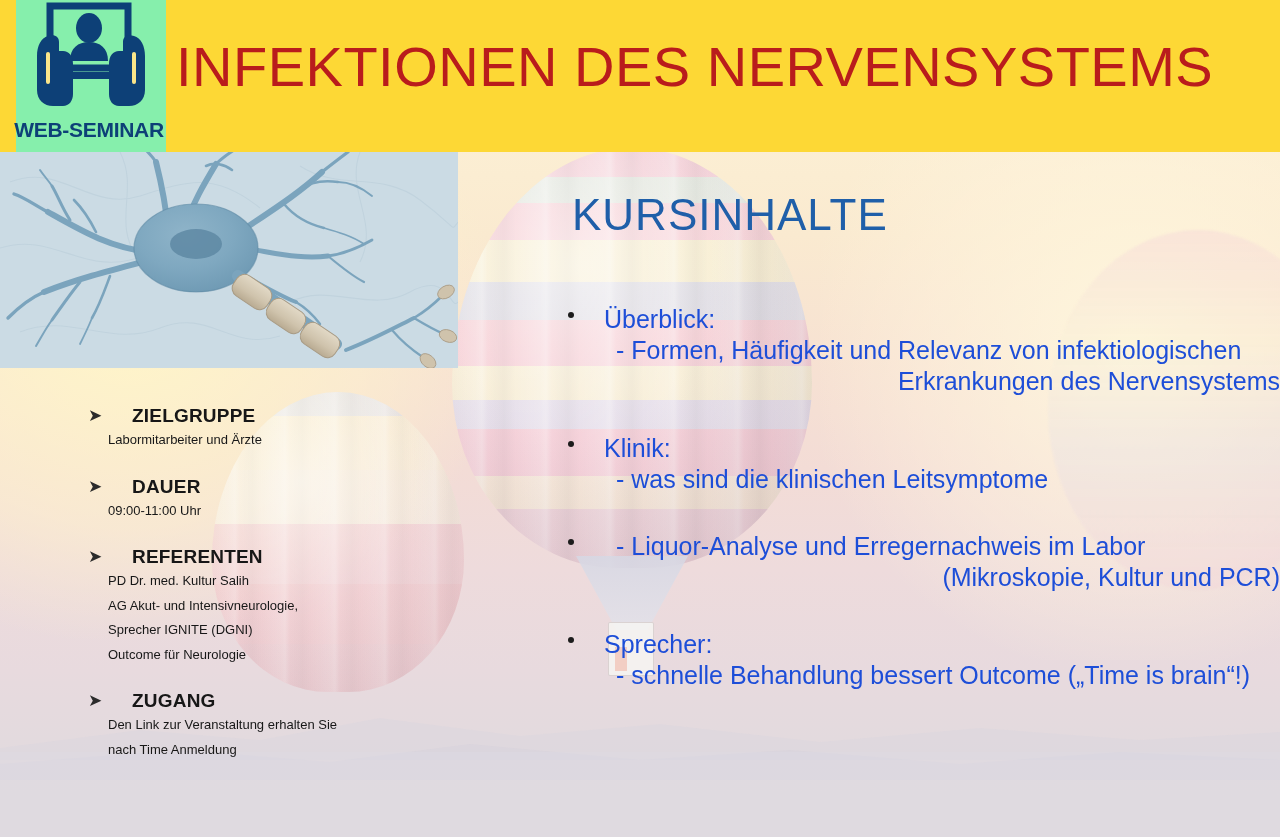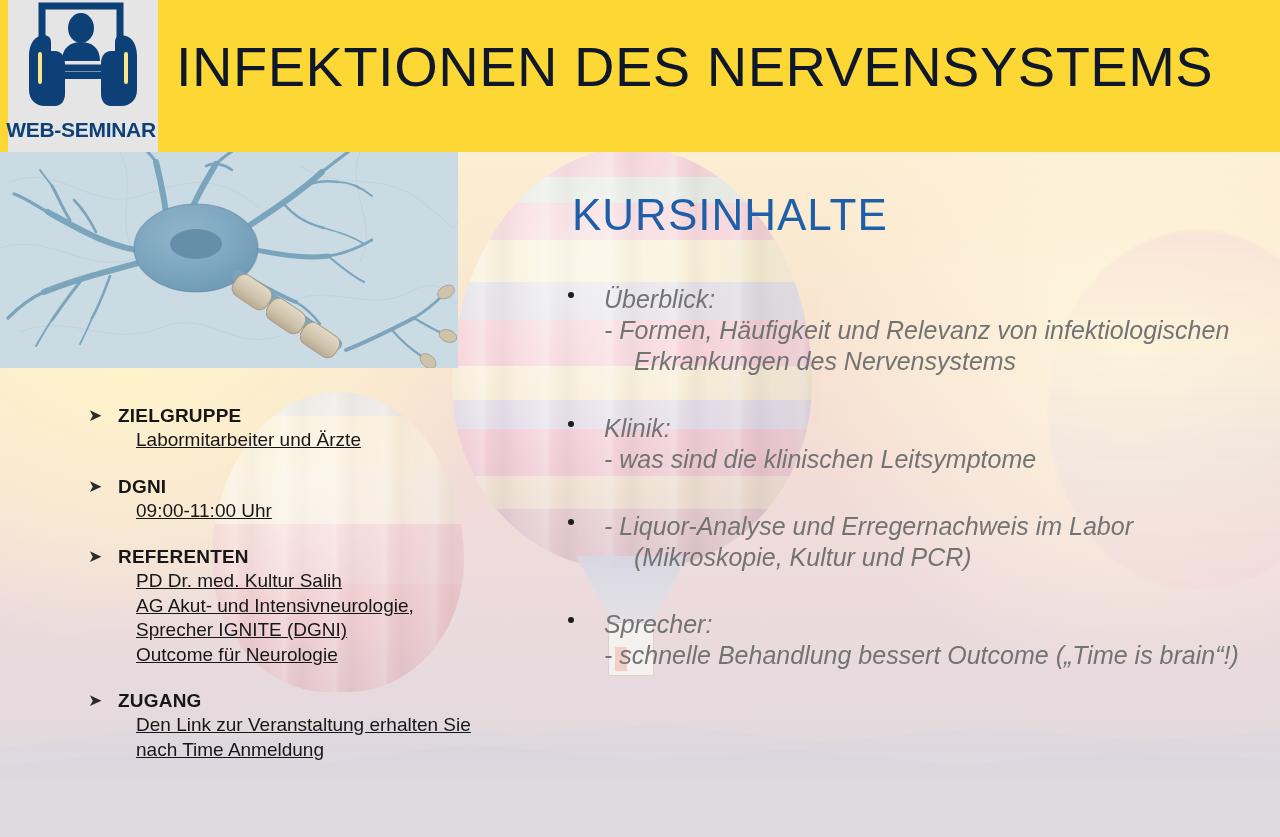--- a/index.html
+++ b/index.html
@@ -182,44 +182,44 @@
   
   .header-band {
     position: absolute;
     left: 0; top: 0;
     width: 1280px; height: 152px;
     background: #fdd835;
     z-index: 10;
   }
   .logo-box {
     position: absolute;
-    left: 8px; top: 0;
+    left: 16px; top: 0;
     width: 150px; height: 152px;
-    background: #e5e5e5;
+    background: #86efac;
     z-index: 11;
   }
   .logo-art { position:absolute; left:10px; top:2px; width:130px; height:118px; }
   .logo-word {
     position: absolute;
     left: -4px; top: 118px;
     width: 154px;
     text-align: center;
     font-size: 21px;
     font-weight: bold;
     letter-spacing: -0.3px;
     color: #0d4077;
     font-family: "Liberation Sans", sans-serif;
   }
   .slide-title {
     position: absolute;
     left: 176px; top: 34px;
     font-size: 56px;
     font-weight: normal;
     letter-spacing: 0.5px;
-    color: #0f172a;
+    color: #b91c1c;
     white-space: nowrap;
     font-family: "Liberation Sans", sans-serif;
   }
 
   
   .neuron-img {
     position: absolute;
     left: 0; top: 152px;
     width: 458px; height: 216px;
     overflow: hidden;
@@ -239,73 +239,71 @@
   .lc-item { position: relative; margin-bottom: 22px; }
   .lc-arrow {
     position: absolute;
     left: 0; top: 1px;
     width: 18px;
     font-size: 17px;
     line-height: 22px;
     color: #2b2b2b;
   }
   .lc-head {
-    margin-left: 30px;
+    margin-left: 44px;
     font-size: 19px;
     font-weight: bold;
     line-height: 24px;
     letter-spacing: .2px;
   }
   .lc-line {
-    margin-left: 48px;
-    font-size: 19px;
+    margin-left: 20px;
+    font-size: 13px;
     line-height: 24.5px;
     letter-spacing: 0px;
-    text-decoration: underline;
   }
 
   
   .kurs-title {
     position: absolute;
     left: 572px; top: 190px;
     font-size: 44px;
     color: #1f5fa9;
     letter-spacing: 1px;
     z-index: 12;
     font-family: "Liberation Sans", sans-serif;
     text-align: center;
   }
   .right-col {
     position: absolute;
-    left: 568px; top: 284px;
+    left: 568px; top: 304px;
     width: 712px;
     z-index: 12;
-    color: #737373;
-    font-style: italic;
+    color: #1d4ed8;
   }
   .rc-item { position: relative; margin-bottom: 36px; }
   .rc-dot {
     position: absolute;
     left: 0; top: 8px;
     width: 6px; height: 6px;
     border-radius: 50%;
     background: #1c1c1c;
   }
   .rc-head {
     margin-left: 36px;
     font-size: 25px;
     line-height: 31px;
   }
   .rc-sub {
-    margin-left: 36px;
+    margin-left: 48px;
     font-size: 25px;
     line-height: 31px;
     white-space: nowrap;
   }
-  .rc-sub.indent { margin-left: 66px; }
+  .rc-sub.indent { margin-left: 66px; text-align: right; }
 </style>
 </head>
 <body>
 
 <div id="slide">
 
   <div class="bg-photo">
     <div class="bg-glow-left"></div>
     <div class="bg-glow-right"></div>
 
@@ -449,21 +447,21 @@
   <div class="left-col">
 
     <div class="lc-item">
       <span class="lc-arrow">➤</span>
       <div class="lc-head">ZIELGRUPPE</div>
       <div class="lc-line">Labormitarbeiter und Ärzte</div>
     </div>
 
     <div class="lc-item">
       <span class="lc-arrow">➤</span>
-      <div class="lc-head">DGNI</div>
+      <div class="lc-head">DAUER</div>
       <div class="lc-line">09:00-11:00 Uhr</div>
     </div>
 
     <div class="lc-item">
       <span class="lc-arrow">➤</span>
       <div class="lc-head">REFERENTEN</div>
       <div class="lc-line">PD Dr. med. Kultur Salih</div>
       <div class="lc-line">AG Akut- und Intensivneurologie,</div>
       <div class="lc-line">Sprecher IGNITE (DGNI)</div>
       <div class="lc-line">Outcome für Neurologie</div>

